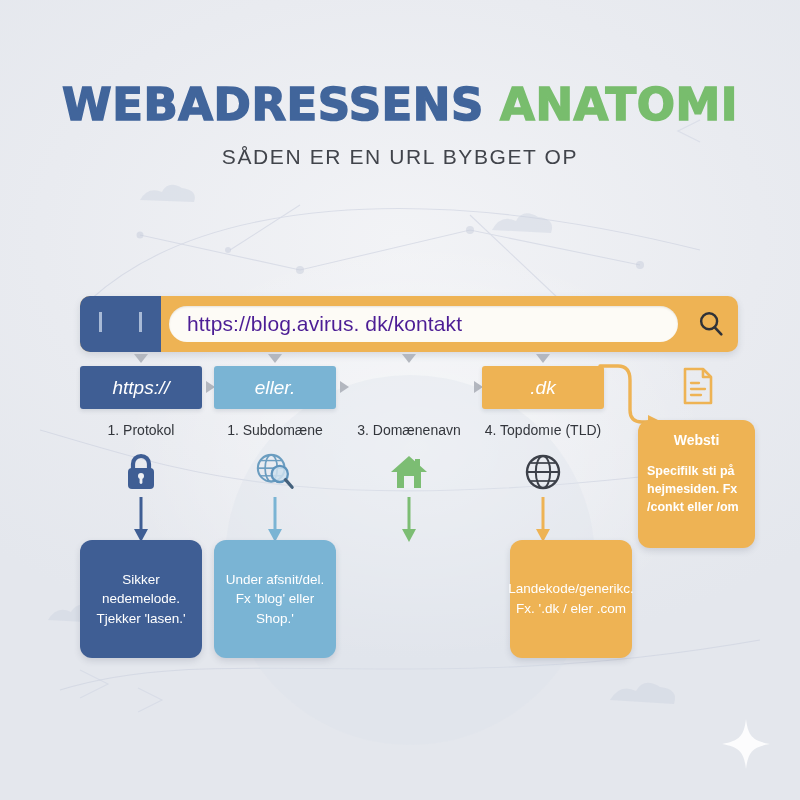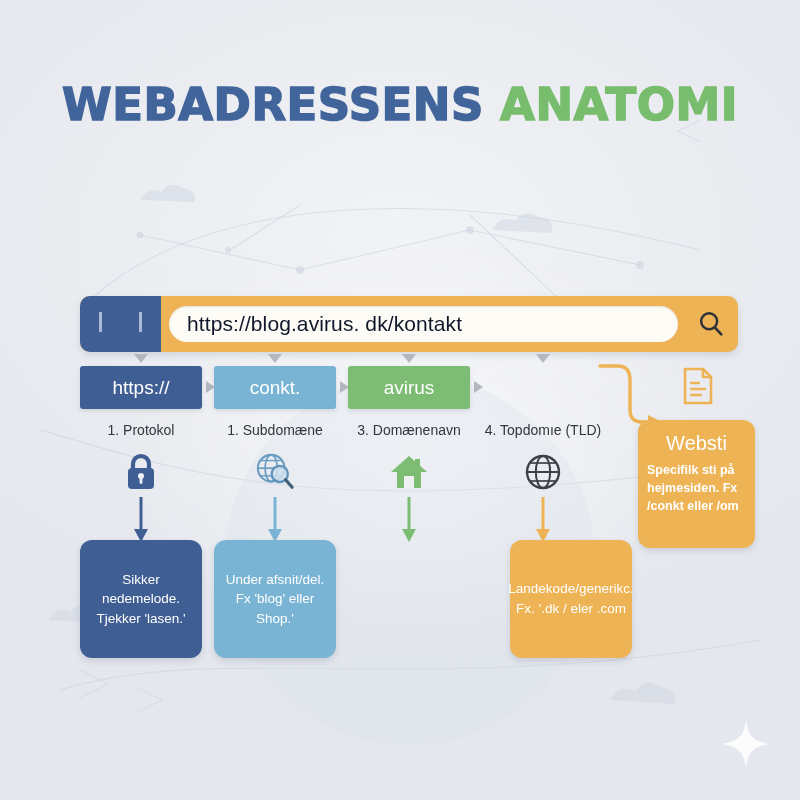--- a/index.html
+++ b/index.html
@@ -101,21 +101,21 @@
     height: 36px;
     background: #fdfbf6;
     border-radius: 18px;
     display: flex;
     align-items: center;
     padding: 0 18px;
     box-shadow: inset 0 1px 2px rgba(120,110,90,0.18);
   }
   .url-text {
     font-size: 21px;
-    color: #0f172a;
+    color: #4c1d95;
     letter-spacing: 0.1px;
     white-space: nowrap;
     font-family: "Liberation Sans", sans-serif;
   }
   .search-btn {
     width: 54px;
     height: 56px;
     display: flex;
     align-items: center;
     justify-content: center;
@@ -136,20 +136,21 @@
     position: absolute;
     top: 366px;
     height: 43px;
     border-radius: 3px;
     display: flex;
     align-items: center;
     justify-content: center;
     color: #ffffff;
     font-size: 19px;
     box-shadow: 0 2px 4px rgba(70,80,100,0.15);
+    font-style: italic;
   }
   .chip-arrow {
     position: absolute;
     top: 381px;
     width: 0;
     height: 0;
     border-top: 6px solid transparent;
     border-bottom: 6px solid transparent;
     border-left: 9px solid #b3b7bf;
   }
@@ -207,23 +208,23 @@
     height: 128px;
     background: #eeb354;
     border-radius: 12px;
     box-shadow: 0 3px 6px rgba(70,80,100,0.17);
     padding: 12px 9px 8px 9px;
     box-sizing: border-box;
     color: #ffffff;
     text-align: center;
   }
   .path-title {
-    font-size: 20px;
-    font-weight: 400;
-    margin-bottom: 6px;
+    font-size: 14px;
+    font-weight: 700;
+    margin-bottom: 14px;
   }
   .path-body {
     font-size: 12.5px;
     line-height: 1.45;
     text-align: left;
     font-weight: bold;
   }
   .doc-icon {
     position: absolute;
     left: 681px;
@@ -276,20 +277,21 @@
 
   <svg class="sparkle" viewBox="0 0 100 100">
     <path d="M50 2 C 54 34, 62 44, 96 50 C 62 56, 54 66, 50 98 C 46 66, 38 56, 4 50 C 38 44, 46 34, 50 2 Z" fill="#ffffff" opacity="0.92"></path>
   </svg>
 
   <div class="header">
     <h1 class="title">
       <span class="t-blue">WEBADRESSENS</span>
       <span class="t-green">ANATOMI</span>
     </h1>
+    <p class="subtitle">SÅDEN ER EN URL BYBGET OP</p>
   </div>
 
   <div class="browser">
     <div class="nav-pad">
       <span><span class="chev left"></span></span>
       <span><span class="chev right"></span></span>
     </div>
     <div class="url-field">
       <span class="url-text">https://blog.avirus. dk/kontakt</span>
     </div>
@@ -305,29 +307,29 @@
   <div class="tri" style="left:268px"></div>
   <div class="tri" style="left:402px"></div>
   <div class="tri" style="left:536px"></div>
 
   <div class="chip" style="left:80px;width:122px;background:#3f5e94">
     <span>https://</span>
   </div>
   <div class="chip-arrow" style="left:206px"></div>
 
   <div class="chip" style="left:214px;width:122px;background:#7ab4d4">
-    <span>conkt.</span>
+    <span>eller.</span>
   </div>
   <div class="chip-arrow" style="left:340px"></div>
 
-  <div class="chip" style="left:348px;width:122px;background:#7cbd73">
-    <span>avirus</span>
-  </div>
   <div class="chip-arrow" style="left:474px"></div>
 
+  <div class="chip" style="left:482px;width:122px;background:#eeb354">
+    <span>.dk</span>
+  </div>
 
   <div class="part-label" style="left:80px;width:122px">1. Protokol</div>
   <div class="part-label" style="left:214px;width:122px">1. Subdomæne</div>
   <div class="part-label" style="left:348px;width:122px">3. Domænenavn</div>
   <div class="part-label" style="left:482px;width:122px">4. Topdomıe (TLD)</div>
 
   <div class="icon-slot" style="left:111px">
     <svg width="34" height="40" viewBox="0 0 34 40">
       <path d="M9 17 v-5 a8 8 0 0 1 16 0 v5" fill="none" stroke="#3f5e94" stroke-width="4.2"></path>
       <rect x="4" y="16" width="26" height="21" rx="4" fill="#3f5e94"></rect>

